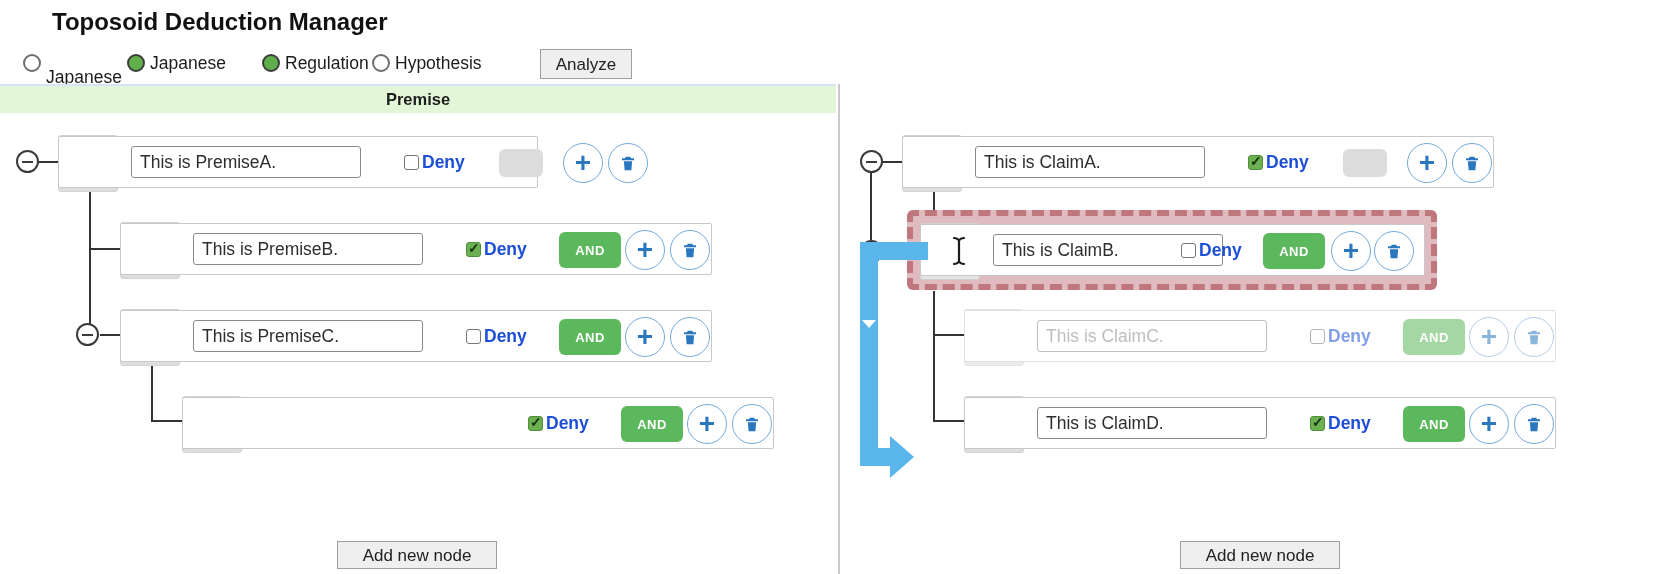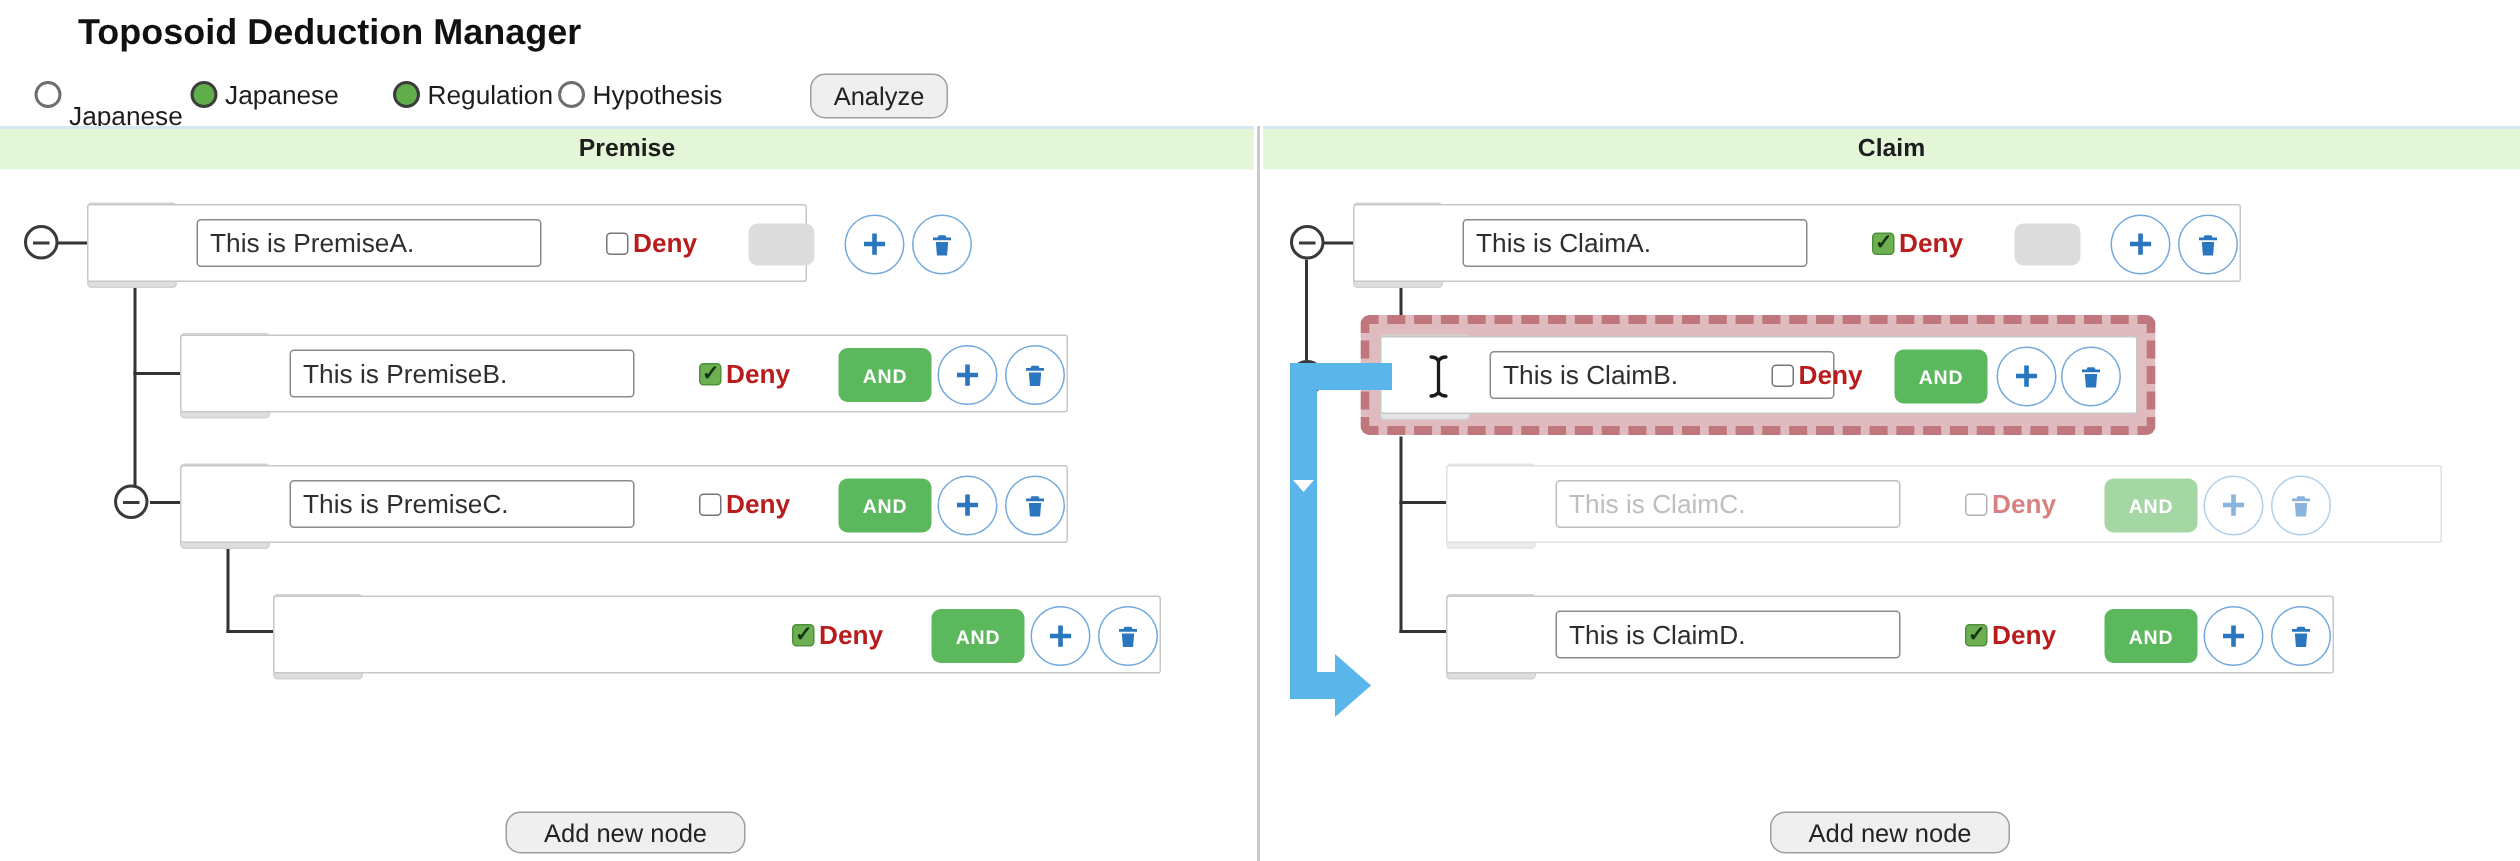--- a/index.html
+++ b/index.html
@@ -6,21 +6,21 @@
   html,body { width:1680px; height:574px; background:#fff; overflow:hidden;
               font-family:"Liberation Sans", sans-serif; }
   #stage { position:relative; width:1680px; height:574px; background:#fff; }
 
   .title { position:absolute; left:52px; top:8px; font-size:24px; font-weight:700; color:#111; }
 
   .radio { position:absolute; width:18px; height:18px; border:2px solid #6e6e6e; border-radius:50%; background:#fff; }
   .radio.sel { border-color:#3c3c3c; background:#5fae4a; box-shadow:inset 0 0 0 1px #fff0; }
   .rlabel { position:absolute; font-size:17.5px; color:#1c1c1c; }
 
-  .push-btn { position:absolute; background:#efefef; border:1px solid #9e9e9e; border-radius:10px;
+  .push-btn { position:absolute; background:#efefef; border:1px solid #9e9e9e; border-radius:0;
               font-size:17px; color:#222; text-align:center; font-family:"Liberation Sans",sans-serif;
               line-height:27px; cursor:pointer; }
 
   .phdr { position:absolute; top:84px; height:29px; background:#e3f7d8; border-top:2px solid #d4e6f2;
           text-align:center; font-size:16.5px; font-weight:700; color:#1d1d1d; line-height:27px; }
   .divider { position:absolute; left:838px; top:84px; width:2px; height:490px; background:#c9c9c9; }
 
   .tl { position:absolute; background:#333; }
   .ccircle { position:absolute; width:23px; height:23px; border:2px solid #3a3a3a; border-radius:50%;
              background:#fff; }
@@ -33,21 +33,21 @@
 
   .card { position:absolute; height:52px; background:#fff; border:1px solid #c8c8c8; border-radius:2px; }
   .node-input { position:absolute; top:9px; height:32px; width:230px; border:1px solid #8a8a8a;
                 border-radius:3px; padding:0 8px; font-size:17.5px; color:#2e2e2e;
                 font-family:"Liberation Sans",sans-serif; background:#fff; }
   .cb { position:absolute; top:18px; width:15px; height:15px; border:1.5px solid #767676;
         border-radius:3px; background:#fff; cursor:pointer; }
   .cb.checked { background:#6cb052; border-color:#4f8f3c; }
   .cb.checked::after { content:"\2713"; position:absolute; left:1px; top:-3px; font-size:14px;
                        font-weight:700; color:#143311; }
-  .cb-label { position:absolute; top:15px; font-size:17.5px; font-weight:700; color:#b91c1c; }
+  .cb-label { position:absolute; top:15px; font-size:17.5px; font-weight:700; color:#1d4ed8; }
   .and-btn { position:absolute; top:8px; width:62px; height:36px; background:#5cb85c; border:none;
              border-radius:6px; color:#fff; font-size:13px; font-weight:700; letter-spacing:.5px;
              font-family:"Liberation Sans",sans-serif; cursor:pointer; }
   .and-ph { position:absolute; top:12px; width:44px; height:28px; background:#dcdcdc; border-radius:6px; }
   .cbtn { position:absolute; top:6px; width:40px; height:40px; border-radius:50%; background:#fff;
           border:1.5px solid #73a9dc; cursor:pointer; display:flex; align-items:center;
           justify-content:center; padding:0; }
   .cbtn.plus { color:#2a77c0; font-size:28px; font-weight:700; line-height:36px;
                font-family:"Liberation Sans",sans-serif; }
 
@@ -73,21 +73,20 @@
   <span class="rlabel" style="left:46px; top:67px;text-align:center;">Japanese</span>
   <div class="radio sel" style="left:127px; top:54px;"></div>
   <span class="rlabel" style="left:150px; top:53px;">Japanese</span>
   <div class="radio sel" style="left:262px; top:54px;"></div>
   <span class="rlabel" style="left:285px; top:53px;">Regulation</span>
   <div class="radio" style="left:372px; top:54px;"></div>
   <span class="rlabel" style="left:395px; top:53px;">Hypothesis</span>
   <button class="push-btn" style="left:540px; top:49px; width:92px; height:30px;">Analyze</button>
 
   <div class="phdr" style="left:0; width:836px;">Premise</div>
-  <div class="phdr" style="left:842px; width:838px;">Claim</div>
   <div class="divider"></div>
 
   <div class="tl" style="left:38px; top:161px; width:20px; height:2px;"></div>
   <div class="tl" style="left:89px; top:192px; width:2px; height:134px;"></div>
   <div class="tl" style="left:89px; top:248px; width:31px; height:2px;"></div>
   <div class="tl" style="left:100px; top:334px; width:20px; height:2px;"></div>
   <div class="tl" style="left:151px; top:366px; width:2px; height:56px;"></div>
   <div class="tl" style="left:151px; top:420px; width:31px; height:2px;"></div>
 
   <div class="ccircle" style="left:16px; top:150px;">
@@ -220,21 +219,21 @@
         </svg>
       </button>
   </div>
 
   <div class="faded">
     <div class="handle" style="left:964px; top:309px;">
         <i></i>
         <i></i>
         <i></i>
       </div>
-    <div class="card" style="left:964px; top:310px; width:664px;">
+    <div class="card" style="left:964px; top:310px; width:592px;">
       <input class="node-input" style="left: 72px; color: rgb(138, 138, 138);" value="This is ClaimC.">
       <span class="cb" style="left:345px;"></span>
       <span class="cb-label" style="left:363px;">Deny</span>
       <button class="and-btn" style="left:438px;">AND</button>
       <button class="cbtn plus" style="left:504px;">+</button>
       <button class="cbtn" style="left:549px;">
           <svg width="18" height="19" viewBox="0 0 24 24">
             <path fill="#2a77c0" d="M9 3h6l1 2h4v2.5H4V5h4l1-2zM6.5 9h11l-1 12h-9l-1-12z"></path>
           </svg>
         </button>

